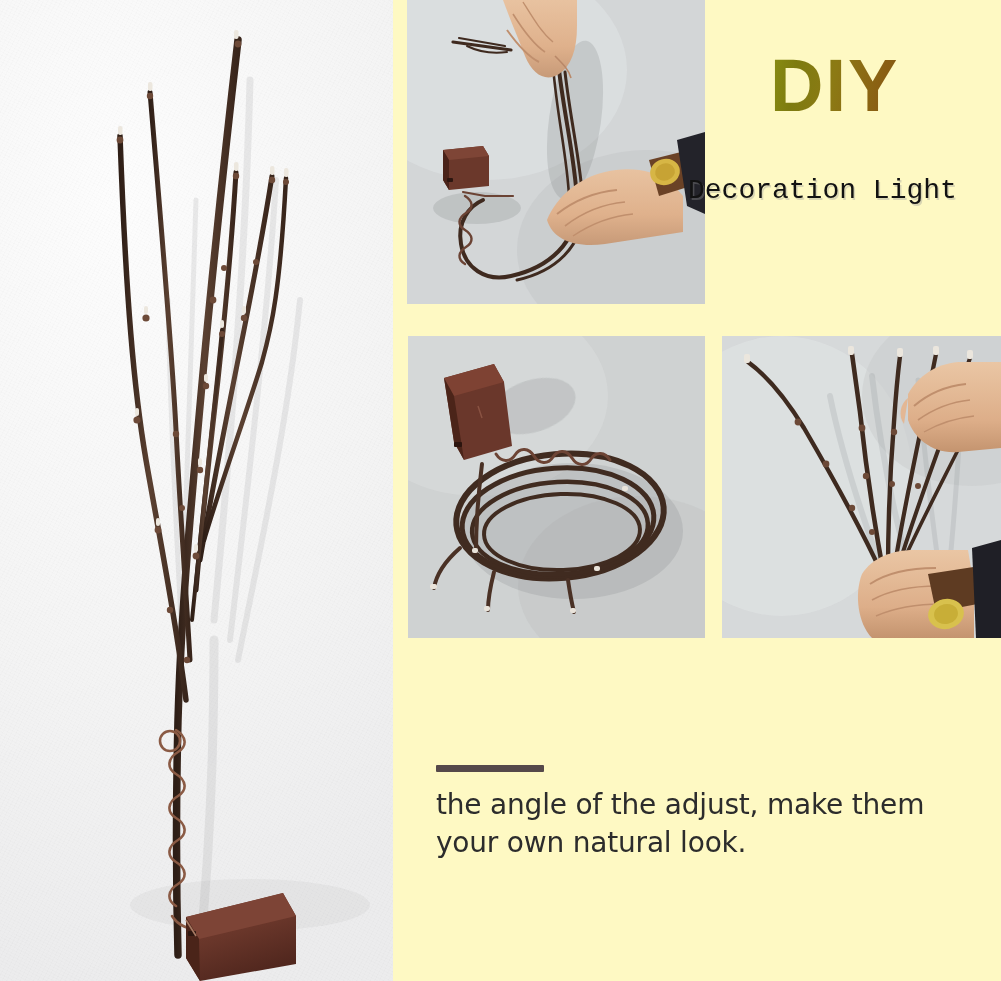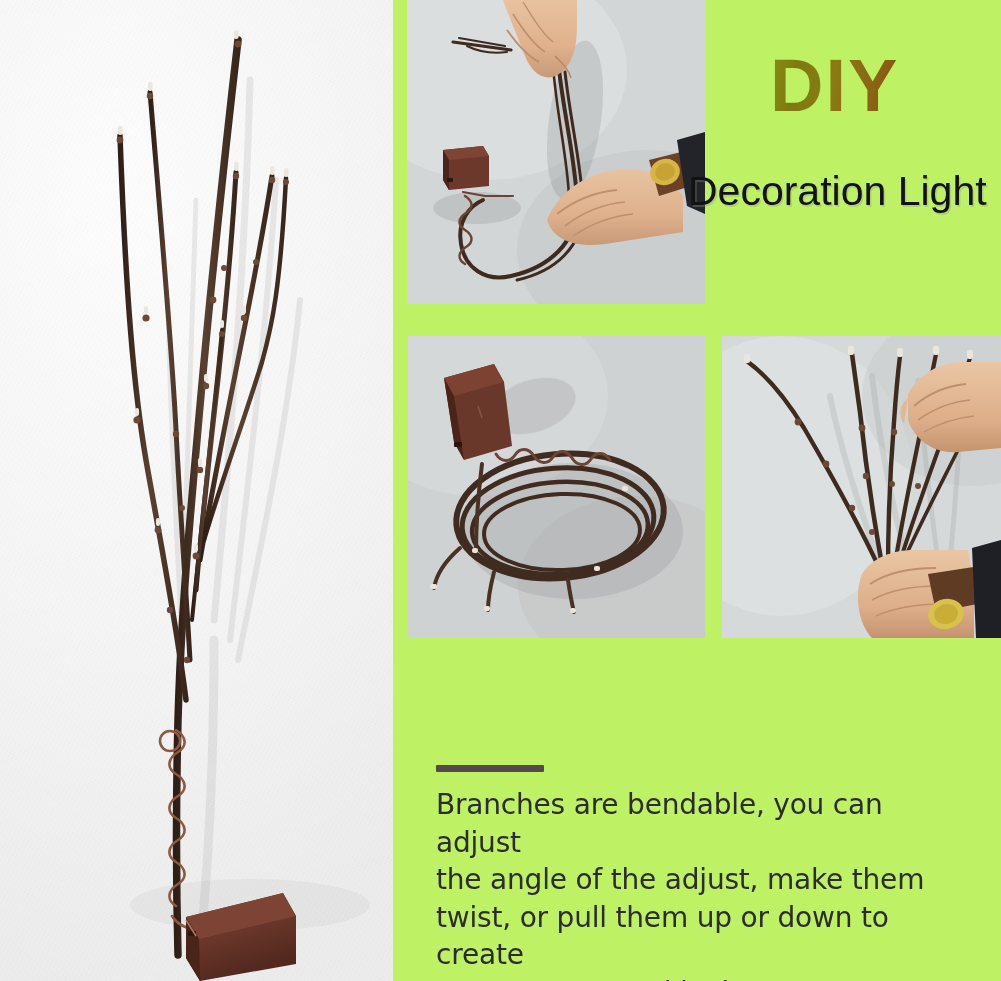--- a/index.html
+++ b/index.html
@@ -3,21 +3,21 @@
 <meta charset="utf-8">
 <style>
   html,body{margin:0;padding:0;}
   body{
     width:1001px;height:981px;
     background:#ffffff;
     font-family:"Liberation Sans", sans-serif;
     overflow:hidden;
     position:relative;
   }
-  .stage{position:absolute;inset:0;width:1001px;height:981px;background:#bef264;}
+  .stage{position:absolute;inset:0;width:1001px;height:981px;background:#fef9c3;}
 
   
   .hero{
     position:absolute;left:0;top:0;width:393px;height:981px;
     background:
       radial-gradient(ellipse 120% 80% at 30% 20%, #fdfdfd 0%, #f4f4f4 60%, #ececed 100%);
     overflow:hidden;
   }
   .hero-noise{
     position:absolute;inset:0;
@@ -46,23 +46,24 @@
     color:transparent;-webkit-text-fill-color:transparent;
     text-align:left;
   }
   .diy-shadow{
     position:absolute;left:773px;top:51px;width:150px;height:76px;
     font-size:74px;font-weight:700;letter-spacing:2px;line-height:76px;
     color:rgba(120,120,120,.30);z-index:-1;
   }
   .decor{
     position:absolute;left:688px;top:168px;
-    font-size:41px;font-weight:400;line-height:46px;
+    font-size:28px;font-weight:400;line-height:46px;
     color:#121212;letter-spacing:0px;white-space:nowrap;
     text-shadow:1.5px 1.5px 0 rgba(150,150,150,.35);
+    font-family:Liberation Mono, monospace;
   }
 
   
   .divider{
     position:absolute;left:436px;top:765px;width:108px;height:7px;
     background:#55494a;border-radius:1px;
   }
   .para{
     position:absolute;left:436px;top:786px;width:530px;
     font-size:28px;line-height:37.5px;color:#2c2c2c;
@@ -379,19 +380,17 @@
   </div>
 
   <div class="diy-shadow">DIY</div>
   <div class="diy">DIY</div>
 
   <div class="decor">Decoration Light</div>
 
   <div class="divider"></div>
 
   <div class="para">
-    <div>Branches are bendable, you can adjust</div>
     <div>the angle of the adjust, make them</div>
-    <div>twist, or pull them up or down to create</div>
     <div>your own natural look.</div>
   </div>
 
 </div>
 
 </body></html>

